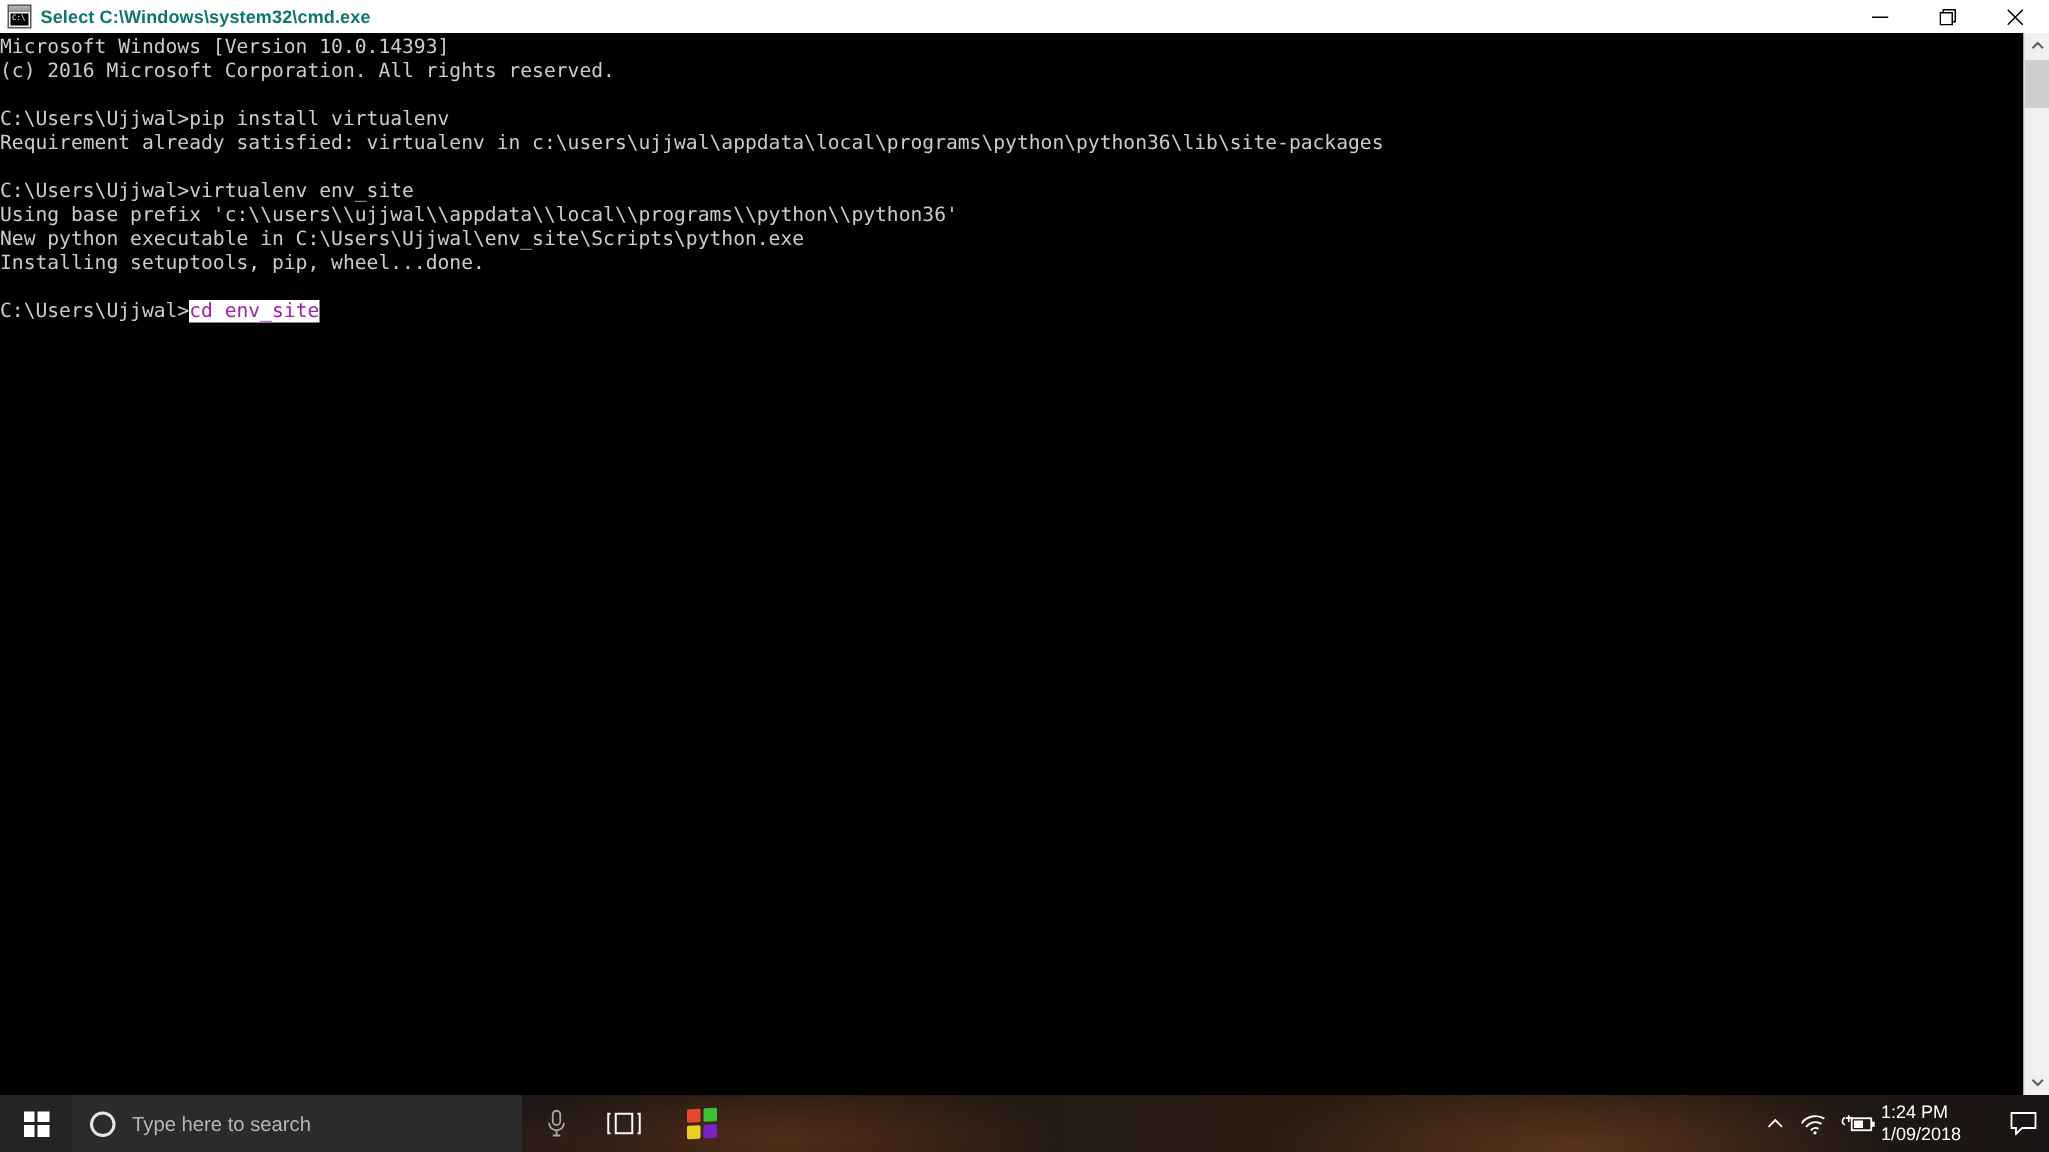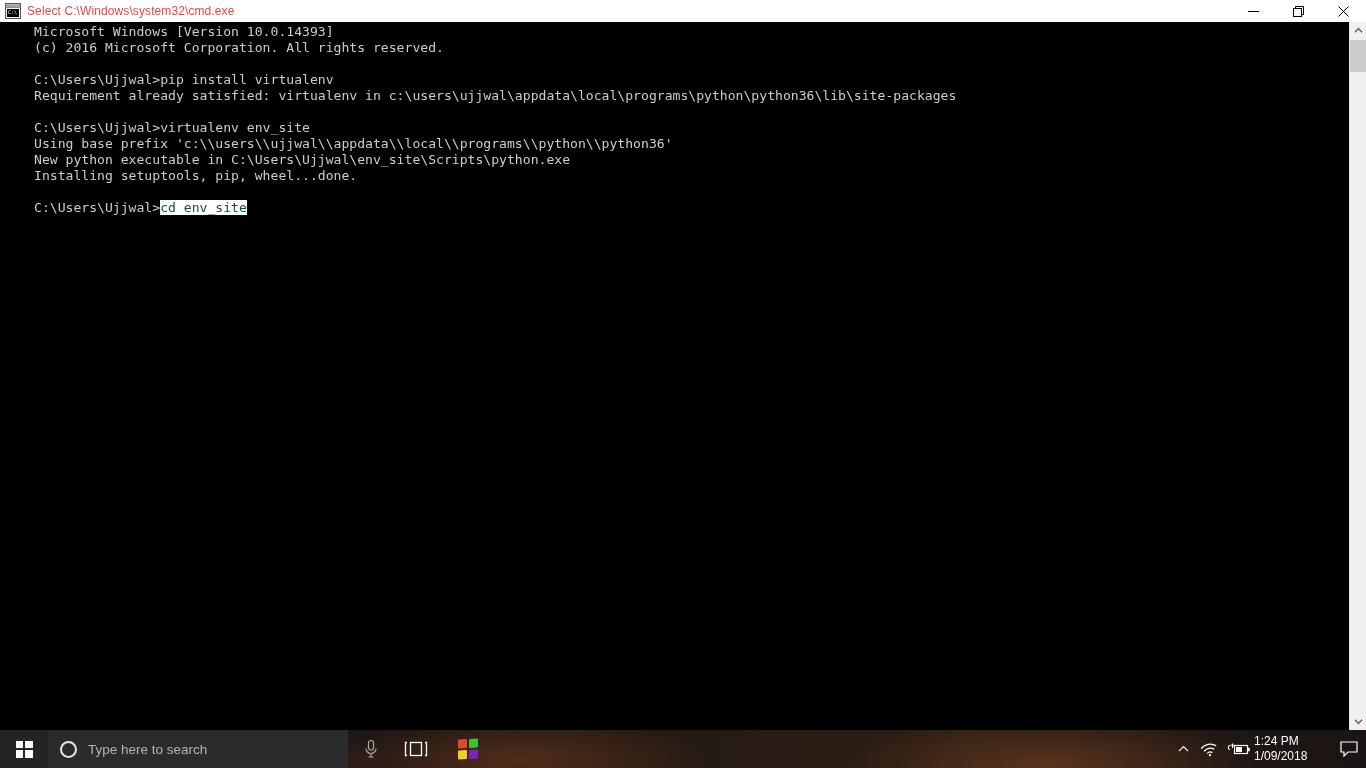--- a/index.html
+++ b/index.html
@@ -24,42 +24,42 @@
   #title-icon .tb{
     position:absolute; left:0; top:0; width:100%; height:4px;
     background:linear-gradient(#b8b8b8,#8e8e8e);
   }
   #title-icon .scr{
     position:absolute; left:1px; top:5px; right:1px; bottom:1px;
     background:#000; color:#fff; font-family:"DejaVu Sans Mono", monospace;
     font-size:5px; line-height:7px; padding-left:1px; overflow:hidden;
   }
   #title-text{
-    font-size:12px; color:#ef4444; letter-spacing:0.1px; white-space:nowrap;
+    font-size:12px; color:#0f766e; letter-spacing:0.1px; white-space:nowrap;font-weight:bold;
   }
   #window-controls{
     position:absolute; right:0; top:0; height:22px; display:flex;
   }
   .wc{
     width:45px; height:22px; display:flex; align-items:center; justify-content:center;
     color:#000;
   }
   .wc svg{ display:block; }
 
   
   #console{
     position:absolute; left:0; top:22px; width:1349px; height:708px;
     background:#000; color:#cccccc;
     font-family:"DejaVu Sans Mono", monospace;
     font-size:13.1px; line-height:16px;
     padding-top:2px;
     white-space:pre; overflow:hidden;
   }
-  #console .line{ height:16px;padding-left:34px; }
-  #console .sel{ background:#ffffff; color:#14532d; }
+  #console .line{ height:16px; }
+  #console .sel{ background:#ffffff; color:#a21caf; }
 
   
   #scrollbar{
     position:absolute; right:0; top:22px; width:17px; height:708px;
     background:#f0f0f0; border-left:1px solid #e3e3e3;
   }
   .sb-arrow{
     width:17px; height:17px; display:flex; align-items:center; justify-content:center;
     color:#606060;
   }

